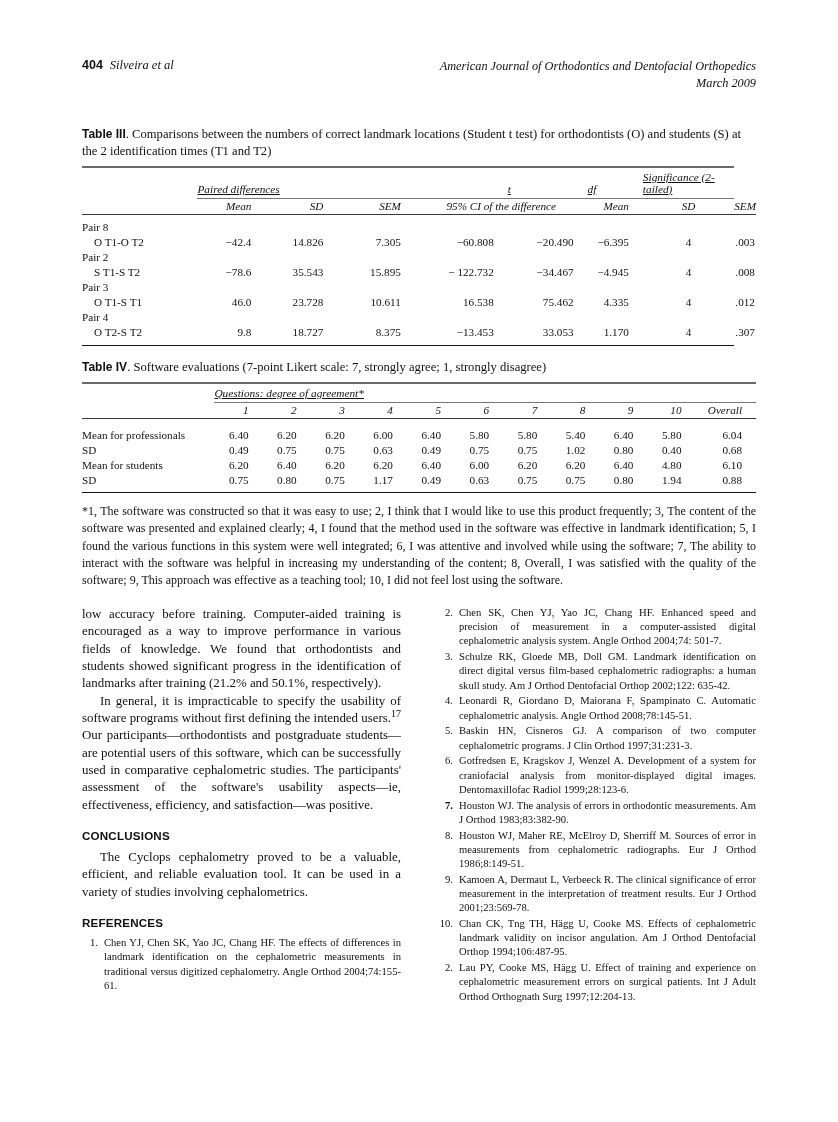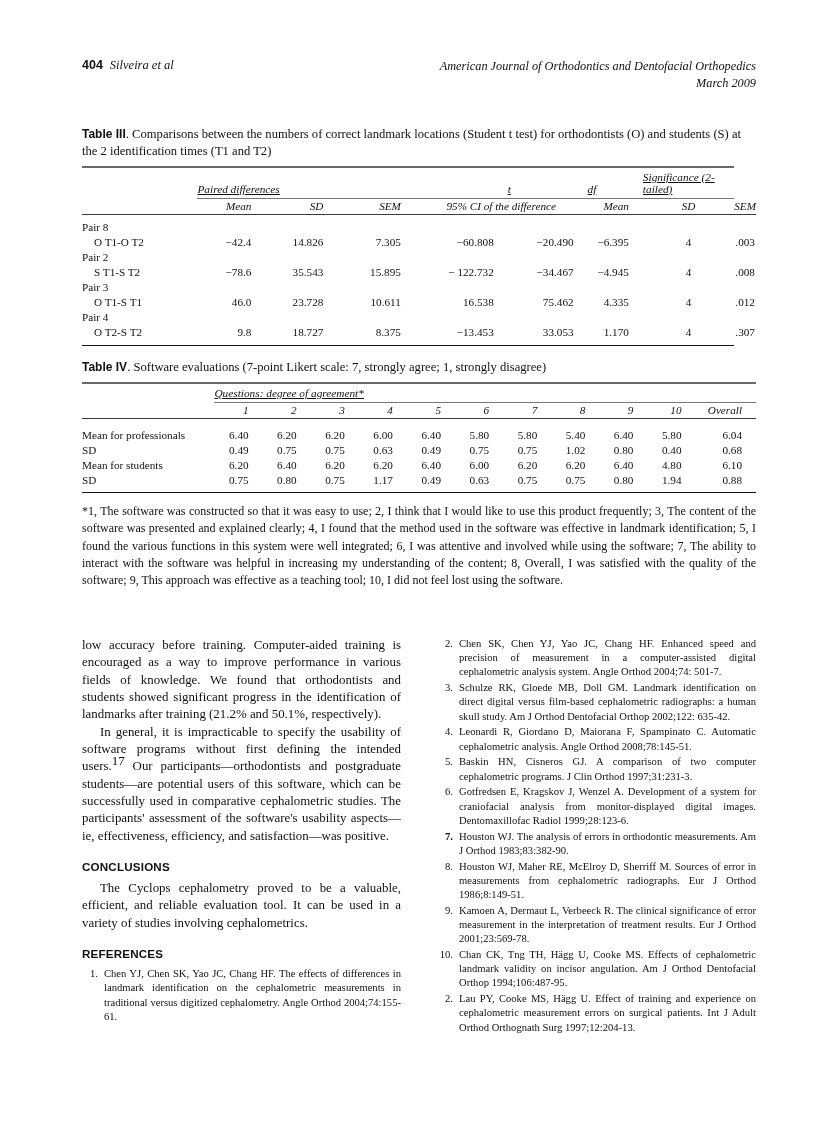--- a/index.html
+++ b/index.html
@@ -108,37 +108,37 @@
   .tbl-foot {
     font-size: 12px;
     line-height: 1.42;
     text-align: justify;
     margin-top: 7px;
   }
 
   
   .cols {
     position: absolute;
-    left: 82px; top: 637px;
+    left: 82px; top: 606px;
     width: 674px;
     display: flex;
     gap: 36px;
   }
   .col { width: 322px; }
 
   p.body {
     font-size: 12.9px;
     line-height: 1.345;
     text-align: justify;
     margin: 0;
     text-indent: 18px;
     hyphens: manual;
   }
   p.body.first { text-indent: 0; }
-  p.body sup { font-size: 13px; vertical-align: super; line-height: 0; }
+  p.body sup { font-size: 10px; vertical-align: super; line-height: 0; }
 
   h2.sechead {
     font-family: "Liberation Sans", sans-serif;
     font-weight: bold;
     font-size: 11.6px;
     letter-spacing: 0.2px;
     margin: 15px 0 7px 0;
   }
 
   ol.refs {

